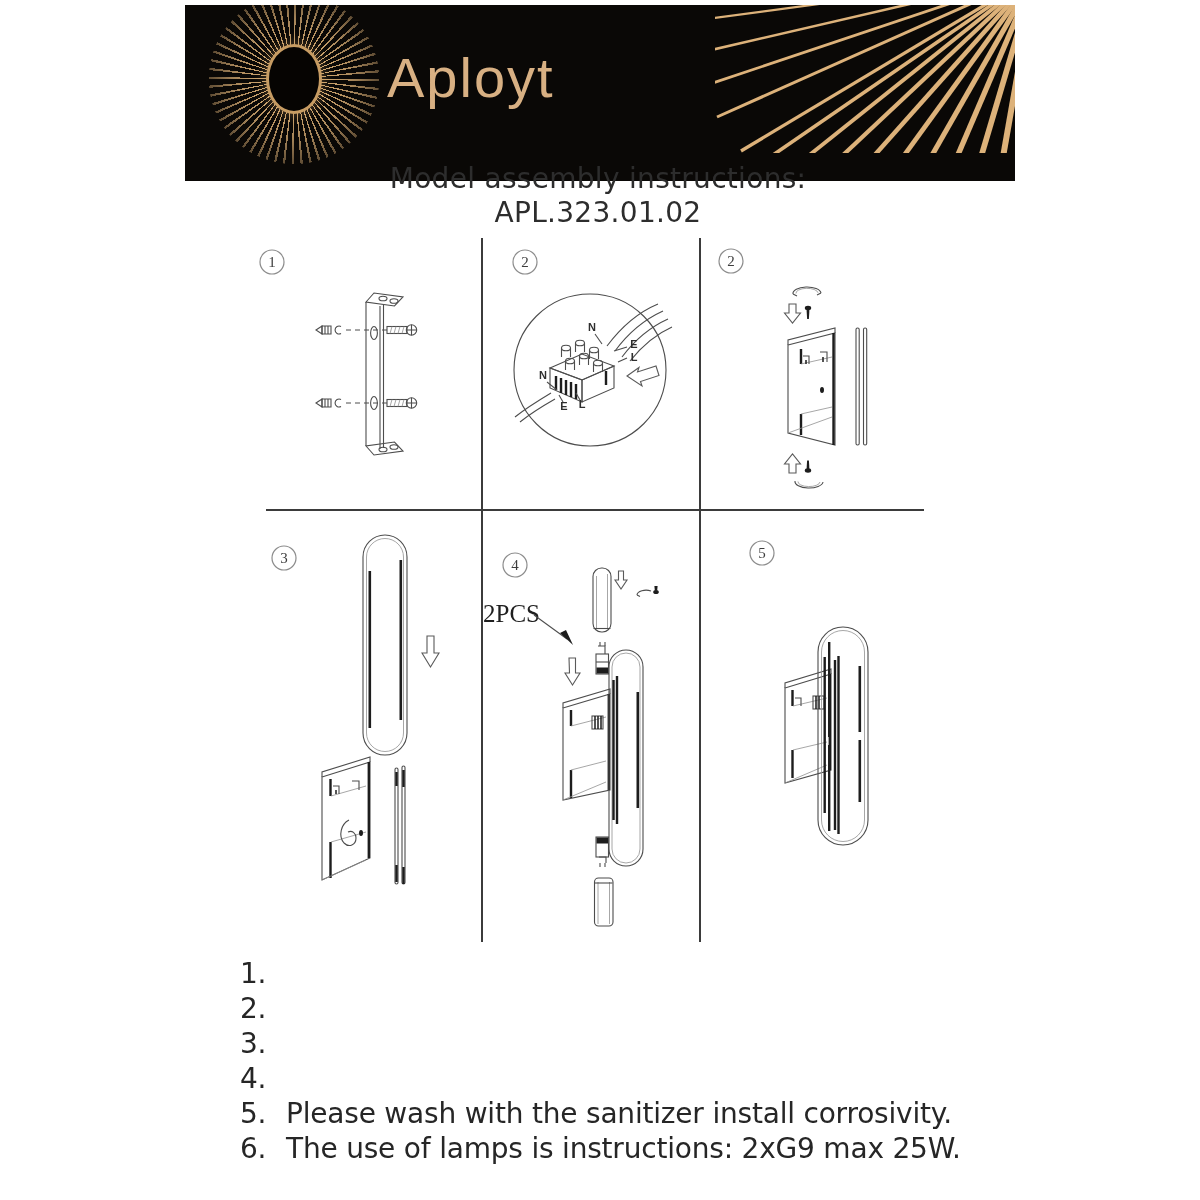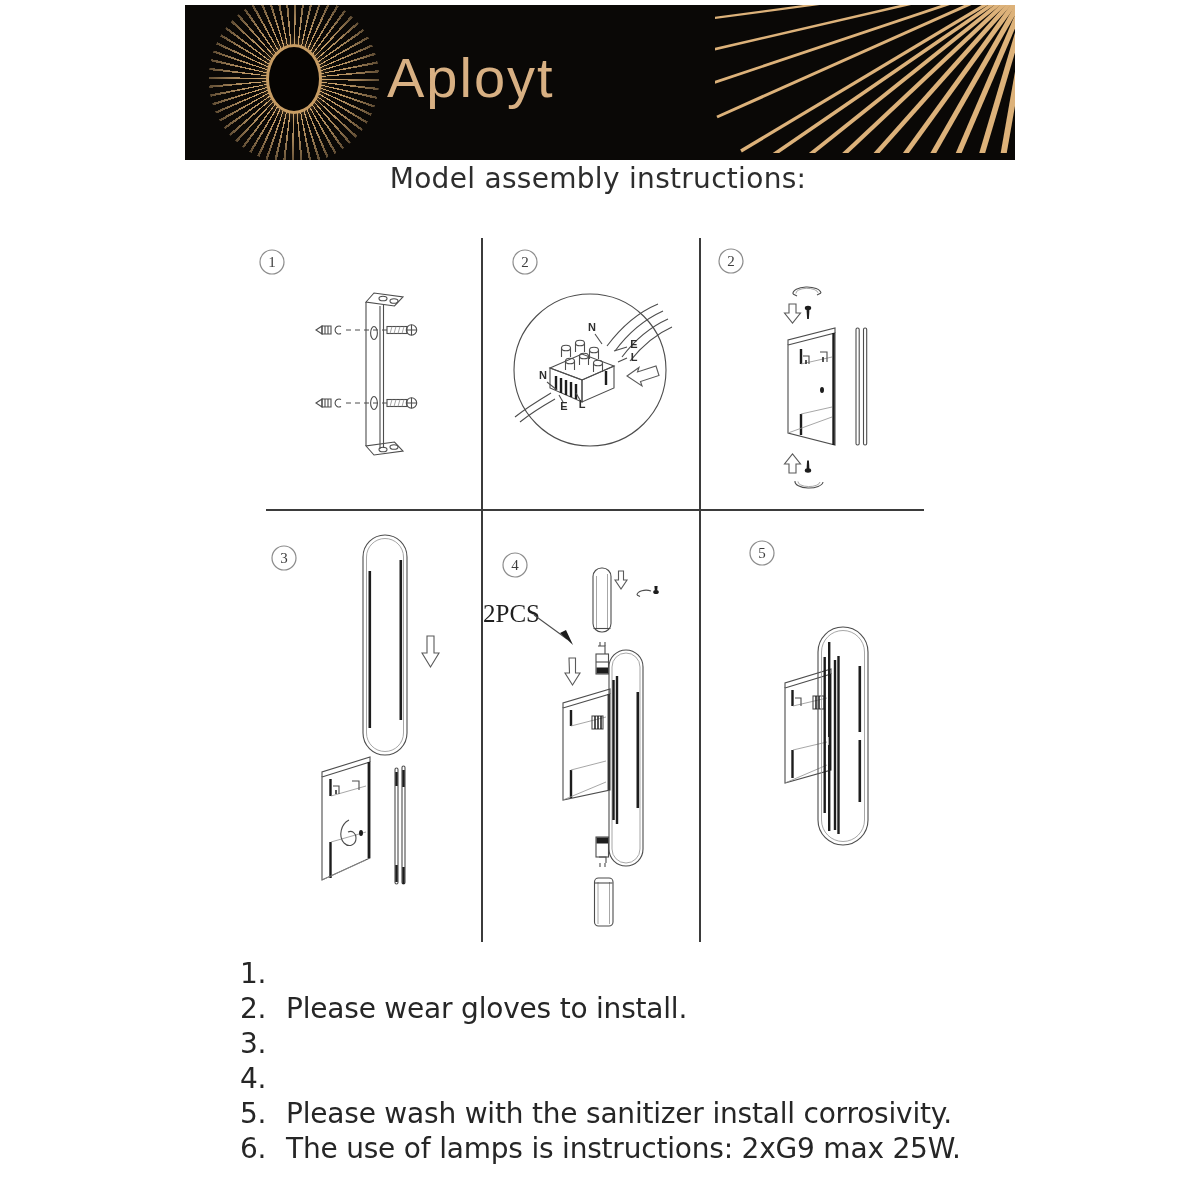--- a/index.html
+++ b/index.html
@@ -1,20 +1,20 @@
 <!DOCTYPE html>
 <html><head>
 <meta charset="utf-8">
 <style>
   html,body{margin:0;padding:0;}
   body{width:1200px;height:1200px;background:#ffffff;position:relative;
        font-family:"DejaVu Sans",sans-serif;overflow:hidden;}
 
   
-  .banner{position:absolute;left:185px;top:5px;width:830px;height:155px;
+  .banner{position:absolute;left:185px;top:5px;width:830px;height:176px;
           background:#0a0806;overflow:hidden;}
   .sunburst{position:absolute;left:24px;top:-11px;width:170px;height:170px;border-radius:50%;
             background:repeating-conic-gradient(rgba(220,176,118,0.95) 0deg 1.6deg,
                        rgba(220,176,118,0) 1.6deg 6deg);}
   .sunburst::before{content:"";position:absolute;inset:0;border-radius:50%;
             background:radial-gradient(circle, rgba(10,8,6,0) 28%,
                        rgba(10,8,6,0.25) 52%, rgba(10,8,6,0.95) 93%);}
   .sunburst::after{content:"";position:absolute;left:50%;top:50%;width:50px;height:64px;
             transform:translate(-50%,-50%);background:#060402;border:3px solid #c79c63;
             border-radius:50%;box-shadow:0 0 12px 2px rgba(199,156,99,0.35);}
@@ -68,20 +68,21 @@
       <line x1="320" y1="-30" x2="216" y2="152" stroke-width="5.1"></line>
       <line x1="320" y1="-30" x2="242" y2="152" stroke-width="5.4"></line>
       <line x1="320" y1="-30" x2="266" y2="152" stroke-width="5.7"></line>
       <line x1="320" y1="-30" x2="288" y2="152" stroke-width="6.0"></line>
     </g>
   </svg>
 </div>
 
 <div class="title">
   <div>Model assembly instructions:</div>
+  <div>APL.323.01.02</div>
 </div>
 
 <svg class="diagram" width="740" height="720" viewBox="0 0 740 720">
 
   <g>
     <line class="divider" x1="252" y1="8" x2="252" y2="712"></line>
     <line class="divider" x1="470" y1="8" x2="470" y2="712"></line>
     <line class="divider" x1="36" y1="280" x2="694" y2="280"></line>
   </g>
 
@@ -334,21 +335,20 @@
     </g>
   </g>
 </svg>
 
 <div class="instructions">
   <div class="ins-row">
     <span class="ins-num">1.</span>
   </div>
   <div class="ins-row">
     <span class="ins-num">2.</span>
-    <span class="ins-txt">Please wear gloves to install.</span>
   </div>
   <div class="ins-row">
     <span class="ins-num">3.</span>
   </div>
   <div class="ins-row">
     <span class="ins-num">4.</span>
   </div>
   <div class="ins-row">
     <span class="ins-num">5.</span>
     <span class="ins-txt">Please wash with the sanitizer install corrosivity.</span>

